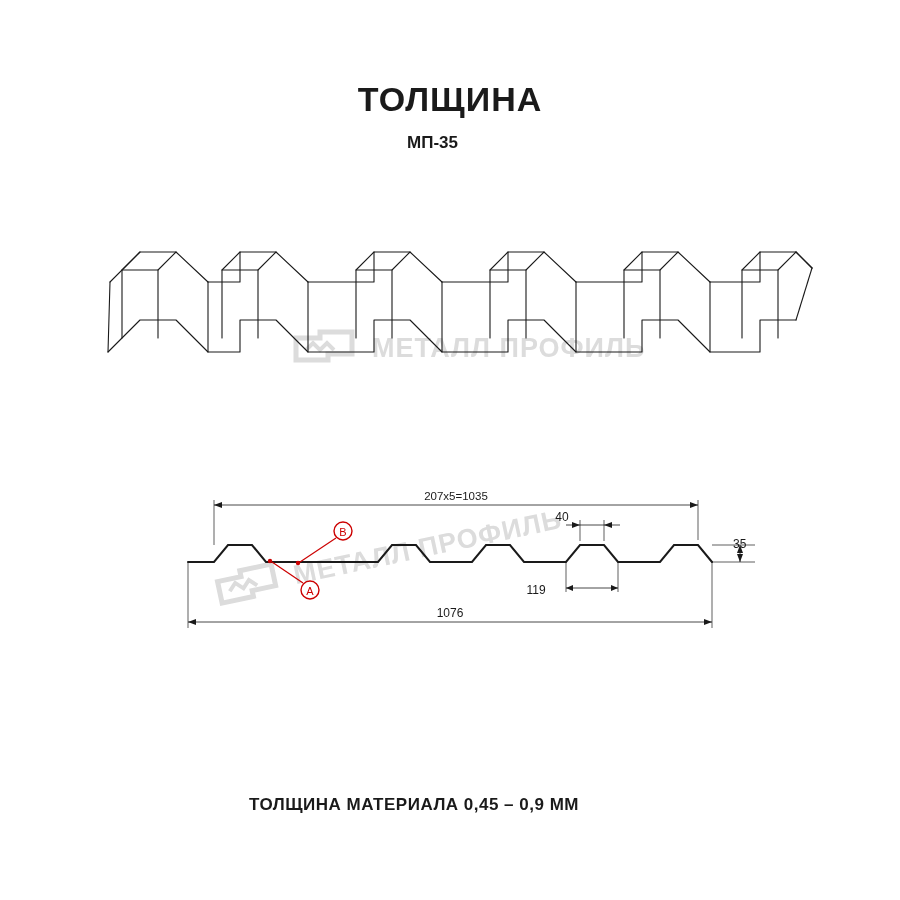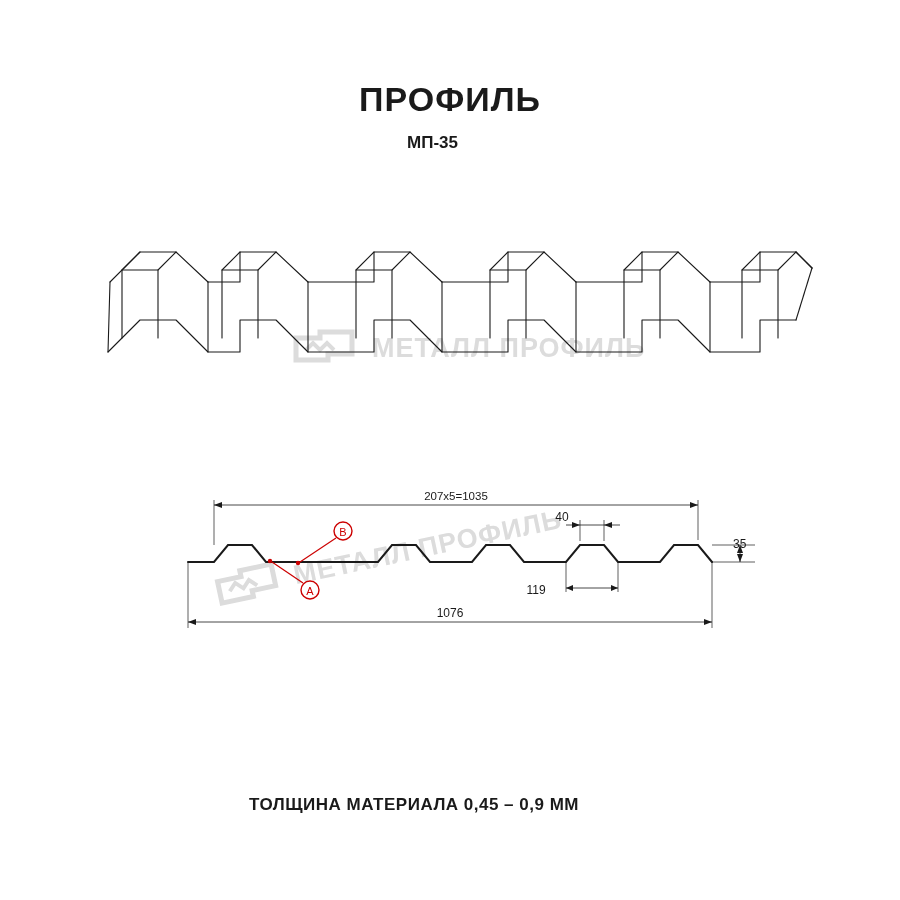--- a/index.html
+++ b/index.html
@@ -60,21 +60,21 @@
     width: 900px;
     height: 900px;
   }
   svg { display: block; }
 </style>
 </head>
 <body>
 
 <div class="page">
 
-  <div class="title">ПРОФИЛЬ</div>
+  <div class="title">ТОЛЩИНА</div>
   <div class="subtitle">МП-35</div>
 
   <div class="drawing">
     <svg width="900" height="900" viewBox="0 0 900 900" xmlns="http://www.w3.org/2000/svg">
 
       <g opacity="1">
         <g transform="translate(290,330)">
 
           <path d="M6,30 L6,8 L30,8 L30,2 L62,2 L62,24 L38,24 L38,30 Z" fill="none" stroke="#dcdcdc" stroke-width="5"></path>
           <path d="M16,20 l7,-7 l7,7 l7,-7 l7,7" fill="none" stroke="#dcdcdc" stroke-width="4"></path>

